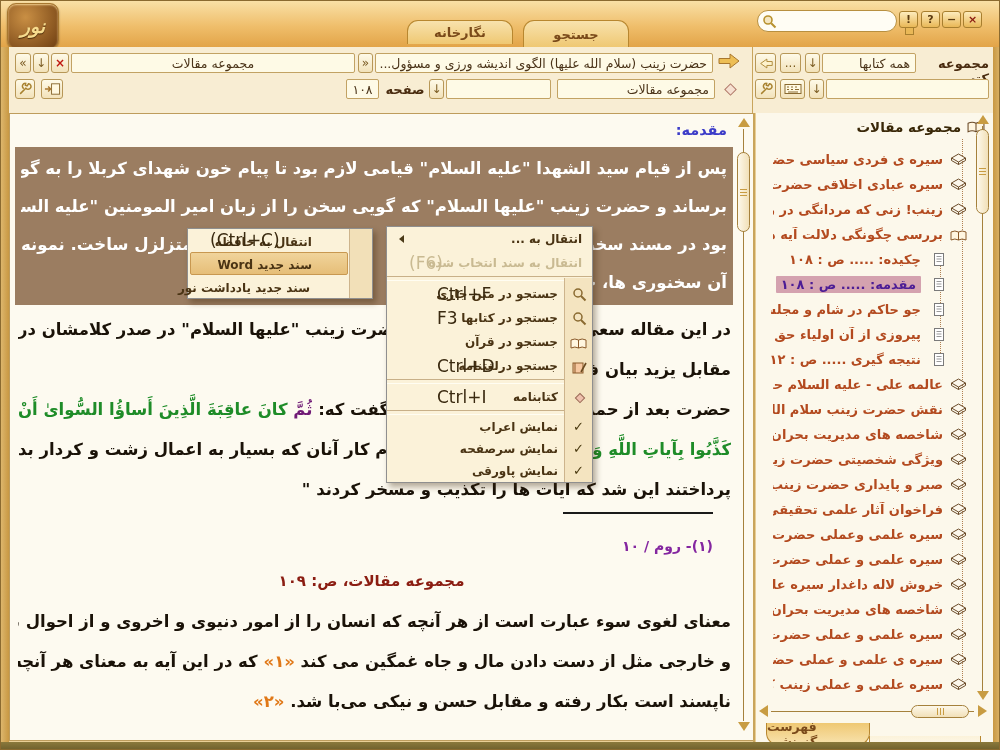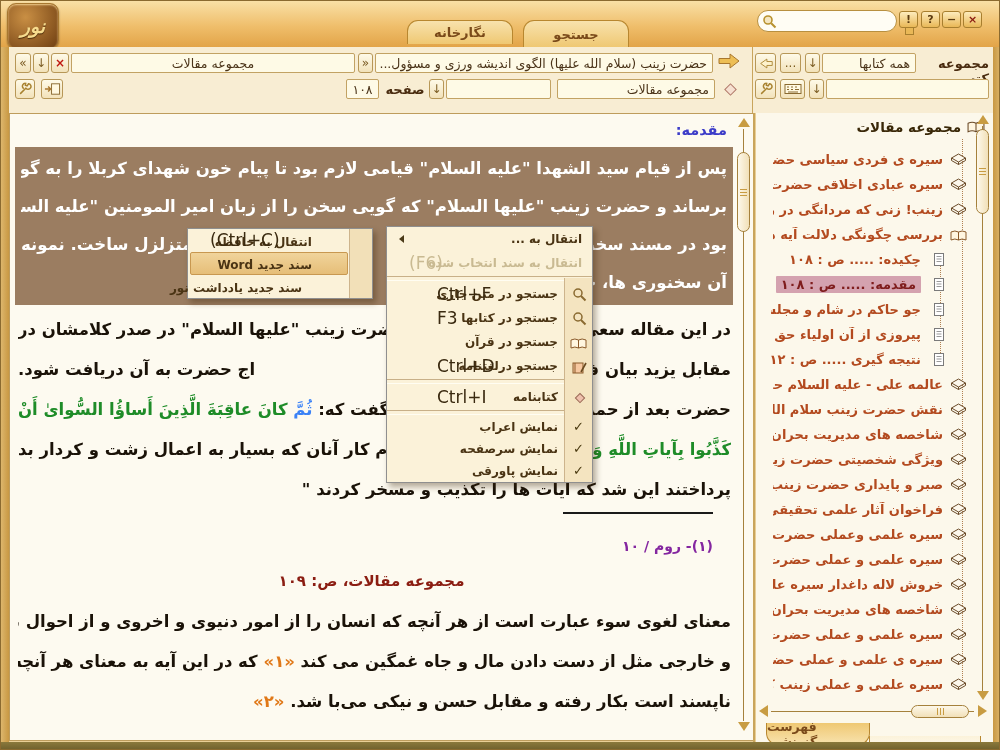--- a/index.html
+++ b/index.html
@@ -39,21 +39,21 @@
   .fld{position:absolute;height:20px;background:#FEFAE6;border:1px solid #C2A263;border-radius:2px;
     font-size:12.5px;color:#4A3318;display:flex;align-items:center;box-sizing:border-box;
     padding:0 5px;overflow:hidden;white-space:nowrap;direction:rtl;}
   .lbl{position:absolute;font-size:13px;font-weight:bold;color:#4A2C10;direction:rtl;}
   .icobtn svg{display:block;}
   
   .content{position:absolute;left:8px;top:112px;width:745px;height:628px;background:#FDFAF0;
     border:1px solid #BE9C5C;box-sizing:border-box;}
   .cline{display:flex;justify-content:space-between;direction:rtl;white-space:nowrap;overflow:hidden;
     font-weight:bold;font-size:16.5px;color:#1A1208;}
-  .c-g{color:#1E8C28;}.c-r{color:#3b82f6;margin-top:32px;}.c-o{color:#E07818;}
+  .c-g{color:#1E8C28;}.c-r{color:#701a75;margin-top:32px;}.c-o{color:#E07818;}
   .heading{position:absolute;top:8px;right:26px;color:#3C3CC8;font-size:14.5px;font-weight:bold;direction:rtl;}
   .selblock{position:absolute;top:33px;left:5px;right:20px;height:158px;background:#9B7D61;padding:3px 6px;box-sizing:border-box;}
   .selblock .cline{height:38px;line-height:38px;color:#FFFFFF;}
   .bodylines{position:absolute;top:196px;left:8px;right:22px;}
   .bodylines .cline,.taillines .cline{height:40px;line-height:40px;}
   .fsep{position:absolute;top:398px;right:40px;width:150px;border-top:2px solid #1A1A1A;}
   .footnote{position:absolute;top:424px;right:40px;color:#8426A0;font-size:14px;font-weight:bold;direction:rtl;}
   .pagehdr{position:absolute;top:458px;left:0;right:20px;text-align:center;color:#8B1D12;font-size:15px;font-weight:bold;direction:rtl;}
   .taillines{position:absolute;top:488px;left:8px;right:22px;}
   
@@ -72,21 +72,21 @@
   
   .sidebar{position:absolute;left:755px;top:112px;width:237px;height:630px;background:#FCF8EB;box-sizing:border-box;}
   .sb-hdr{position:absolute;top:6px;right:8px;display:flex;direction:rtl;align-items:center;gap:6px;
     font-size:13.5px;font-weight:bold;color:#3A2808;}
   .dotline{position:absolute;width:0;border-right:1px dotted #B08050;}
   .titem{position:absolute;left:4px;right:0;height:25px;direction:rtl;display:flex;align-items:center;}
   .titem .tico{position:absolute;right:26px;top:5px;}
   .titem.child .tico{right:48px;}
   .titem .tlbl{position:absolute;right:50px;font-size:13px;font-weight:bold;color:#B34A1F;white-space:nowrap;overflow:hidden;max-width:170px;}
   .titem.child .tlbl{right:72px;max-width:150px;}
-  .titem.sel .tlbl{background:#D4A2AF;color:#7f1d1d;padding:1px 5px;border-radius:1px;}
+  .titem.sel .tlbl{background:#D4A2AF;color:#4c1d95;padding:1px 5px;border-radius:1px;}
   .sb-tab{position:absolute;box-sizing:border-box;border:1px solid #B8872F;border-top:none;
     border-radius:0 0 12px 12px;display:flex;align-items:center;justify-content:center;
     font-size:12.5px;font-weight:bold;color:#7A4A1A;}
   .sb-tab.active{background:linear-gradient(#FBF2DA,#FFFEF9);}
   .sb-tab.idle{background:linear-gradient(#EFC873,#F8E2AD);}
   
   .menu{position:absolute;background:#FBF2D9;border:1px solid #8F8F8F;box-shadow:3px 4px 6px rgba(60,40,10,.38);box-sizing:border-box;z-index:9;}
   #ctxmenu{left:385px;top:225px;width:207px;}
   #ctxmenu .icostrip{position:absolute;right:0;top:51px;bottom:0;width:27px;background:#F4E4C0;border-left:1px solid #CDB48C;}
   #submenu{left:186px;top:227px;width:186px;z-index:10;}
@@ -216,21 +216,20 @@
           <span class="lt"></span>
         </div>
       </div>
     <div class="bodylines" id="body-lines">
         <div class="cline">
           <span class="rt"><span>در این مقاله سعی بر</span></span>
           <span class="lt"><span>ضرت زینب "علیها السلام" در صدر کلامشان در</span></span>
         </div>
         <div class="cline">
           <span class="rt"><span>مقابل یزید بیان فرمو</span></span>
-          <span class="lt"><span>اج حضرت به آن دریافت شود.</span></span>
         </div>
         <div class="cline">
           <span class="rt"><span>حضرت بعد از حمد و</span></span>
           <span class="lt"><span>ند راست گفت که: </span><span class="c-r">ثُمَّ </span><span class="c-g">كانَ عاقِبَةَ الَّذِينَ أَساؤُا السُّواىٰ أَنْ</span></span>
         </div>
         <div class="cline">
           <span class="rt"><span class="c-g">كَذَّبُوا بِآياتِ اللَّهِ وَ كـ</span></span>
           <span class="lt"><span>جام کار آنان که بسیار به اعمال زشت و کردار بد</span></span>
         </div>
         <div class="cline">
@@ -558,21 +557,21 @@
     <div id="sub-items">
         <div class="mrow">
           <span style="position: absolute; right: 30px; top: 0px; line-height: 23px;"><span class="mlbl" style="position: relative;">انتقال به حافظه</span></span>
           <span class="msc par">(Ctrl+C)</span>
         </div>
         <div class="mrow">
           <span class="hover"></span>
           <span style="position: absolute; right: 30px; top: 0px; line-height: 23px;"><span class="mlbl" style="position: relative; margin-top: 16px;">سند جدید Word</span></span>
         </div>
         <div class="mrow">
-          <span style="position: absolute; right: 40px; top: 0px; line-height: 23px;"><span class="mlbl" style="position: relative;">سند جدید یادداشت نور</span></span>
+          <span style="position: absolute; right: 32px; top: 0px; line-height: 23px;"><span class="mlbl" style="position: relative;">سند جدید یادداشت نور</span></span>
         </div>
       </div>
   </div>
 
   <div class="edge-l"></div>
   <div class="edge-r"></div>
   <div class="edge-b"></div>
 </div>
 
 </body></html>

